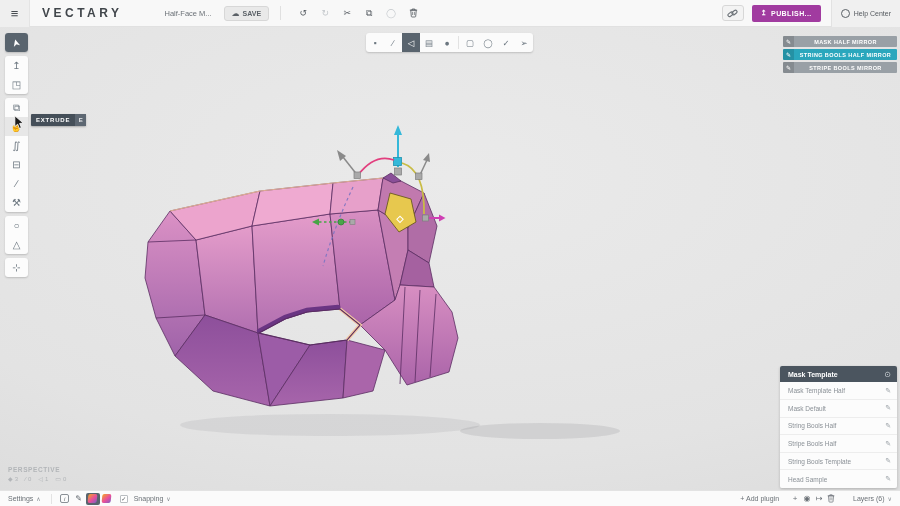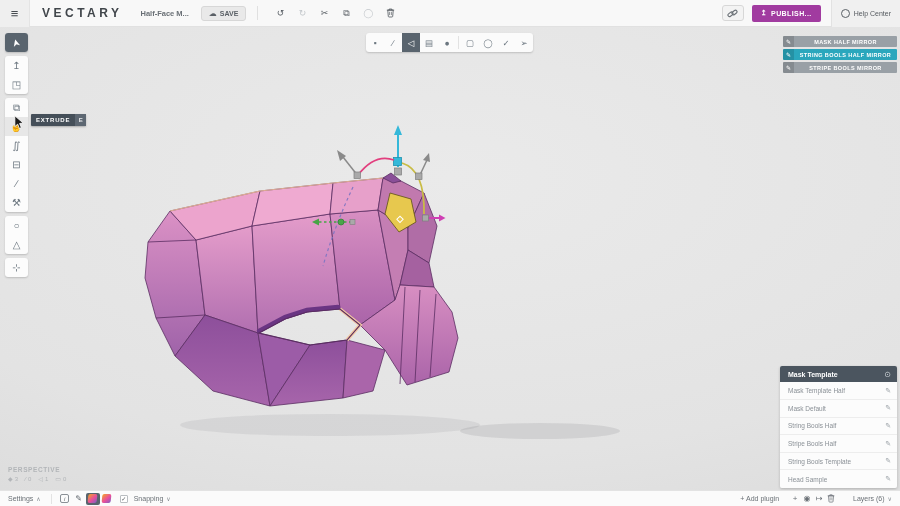--- a/index.html
+++ b/index.html
@@ -11,21 +11,21 @@
     background: radial-gradient(120% 100% at 50% 35%, #eaeaea 0%, #e3e3e3 55%, #d5d5d5 100%); }
   #scene { position:absolute; inset:0; width:900px; height:506px; }
 
   
   #topbar { position:absolute; top:0; left:0; right:0; height:27px;
     background:#f8f8f8; border-bottom:1px solid #e1e1e1;
     display:flex; align-items:center; z-index:30; }
   #hamburger { width:30px; height:27px; display:flex; align-items:center; justify-content:center;
     background:#efefef; border-right:1px solid #e4e4e4; font-size:13px; color:#474c51; cursor:pointer; }
   #logo { margin-left:12px; font-size:12px; letter-spacing:3.5px; font-weight:700; color:#41464b; }
-  #doc-title { margin-left:18px; font-size:7.5px; font-weight:700; color:#6a7076; }
+  #doc-title { margin-left:42px; font-size:7.5px; font-weight:400; color:#6a7076; }
   #save-btn { margin-left:12px; height:15px; padding:0 7px; display:flex; align-items:center; gap:3px;
     background:#e9e9e9; border:1px solid #d7d7d7; border-radius:3px;
     font-size:7px; font-weight:700; color:#5a6066; cursor:pointer; }
   #save-btn .g { font-size:8px; font-weight:400; }
   .tb-div { width:1px; height:14px; background:#e0e0e0; margin:0 11px; }
   .tb-act { width:14px; text-align:center; font-size:9px; color:#545a60; margin:0 4px; cursor:pointer; }
   .tb-act.dis { color:#c3c7cb; cursor:default; }
   #topbar-spacer { flex:1; }
   #link-btn { width:22px; height:16px; border:1px solid #d7d7d7; border-radius:3px; background:#f3f3f3;
     display:flex; align-items:center; justify-content:center; cursor:pointer; margin-right:8px; }

